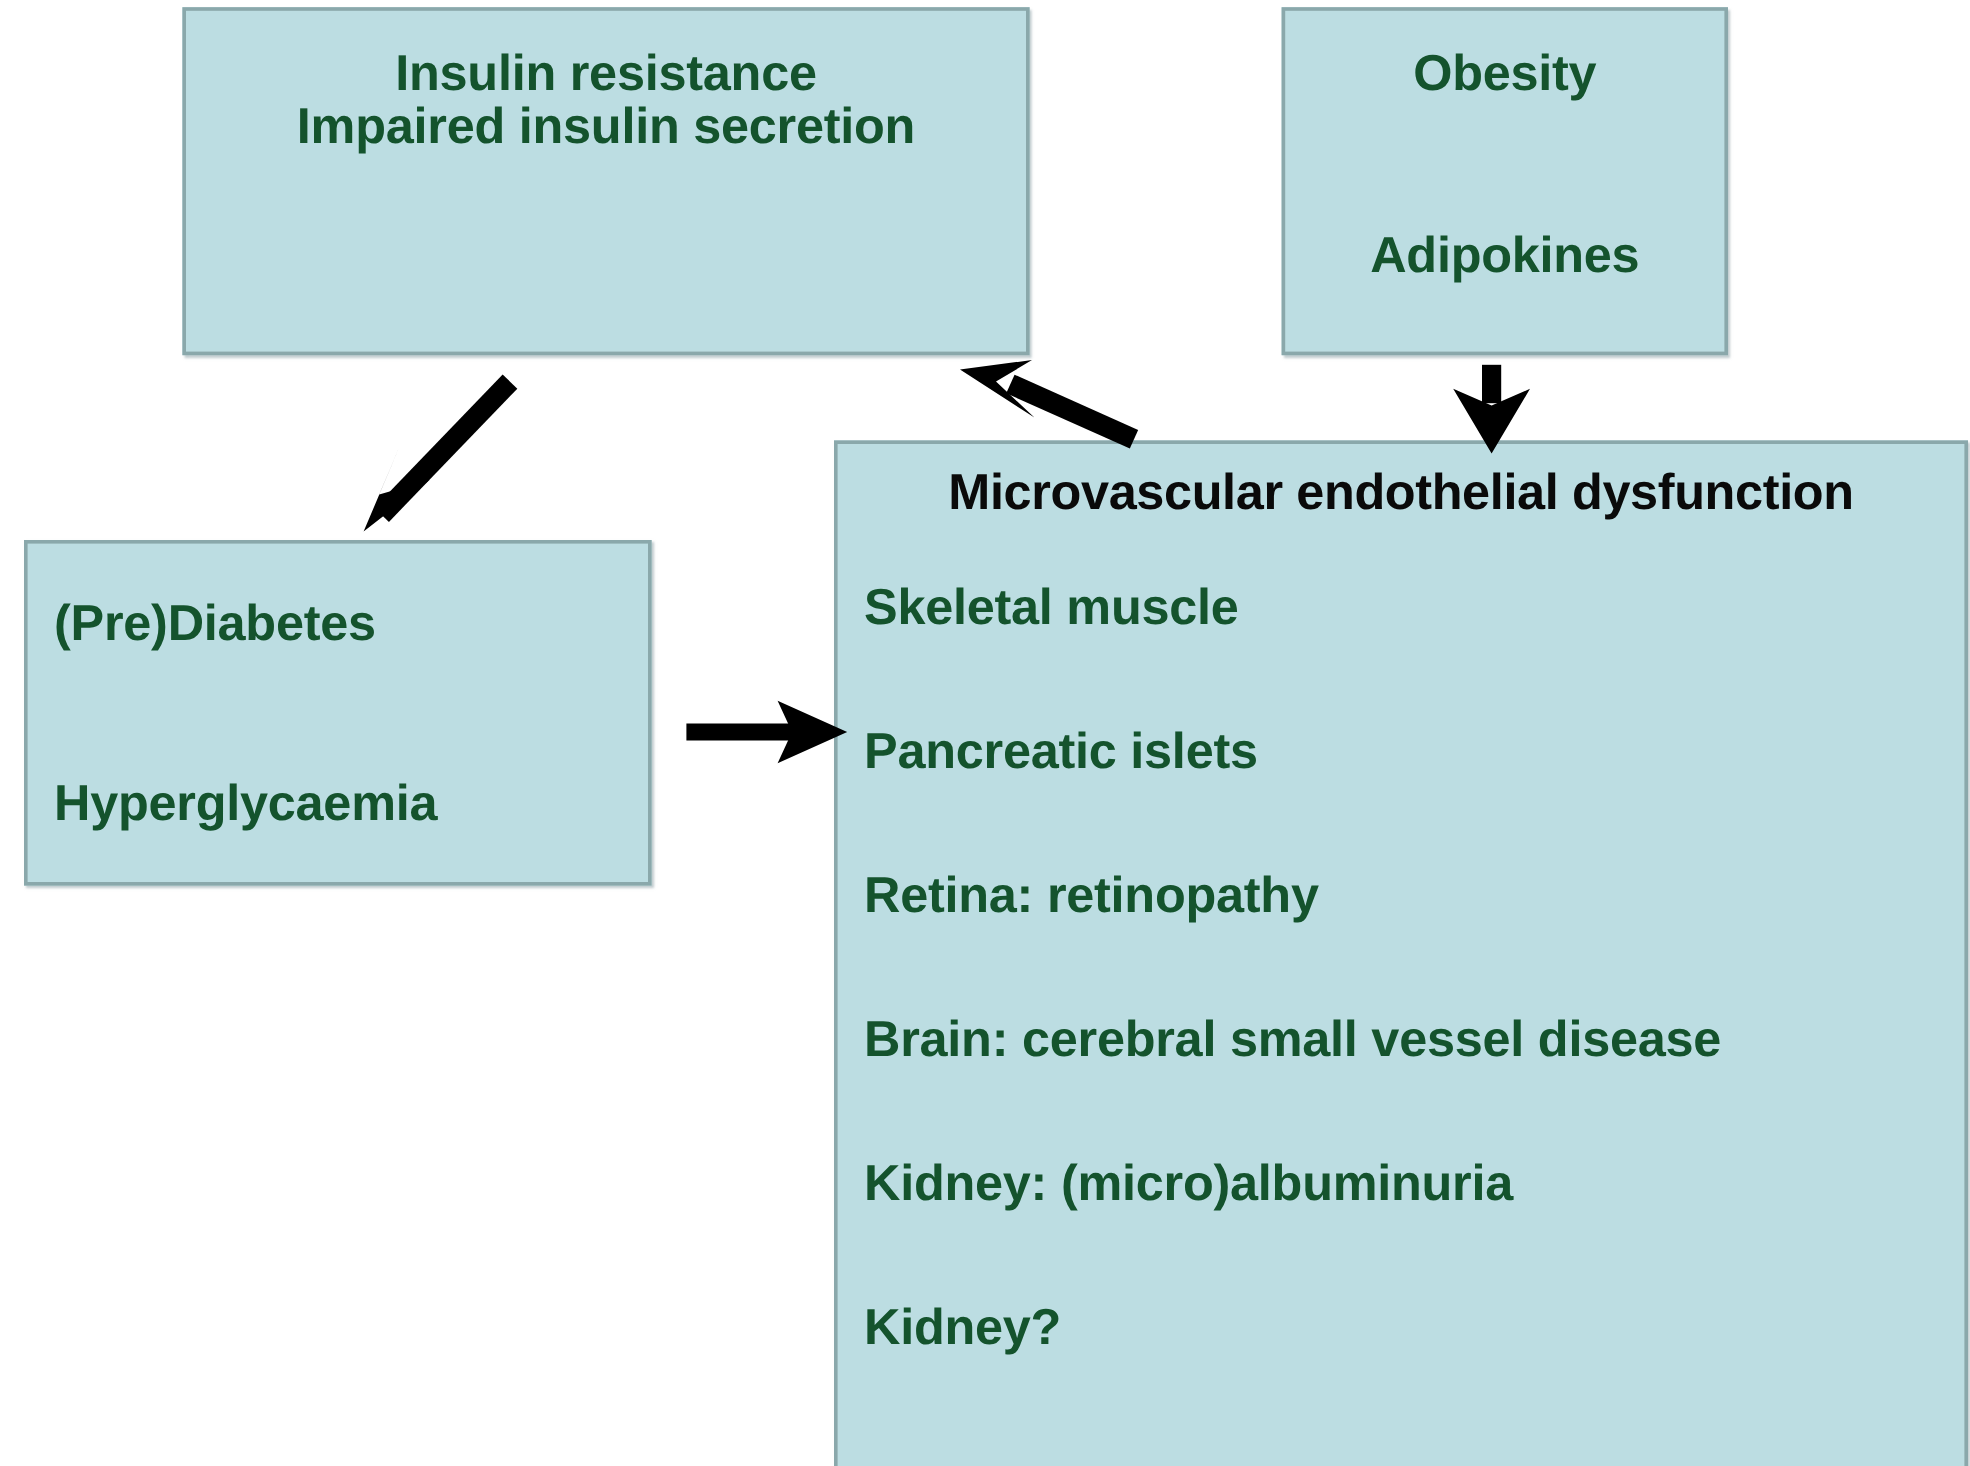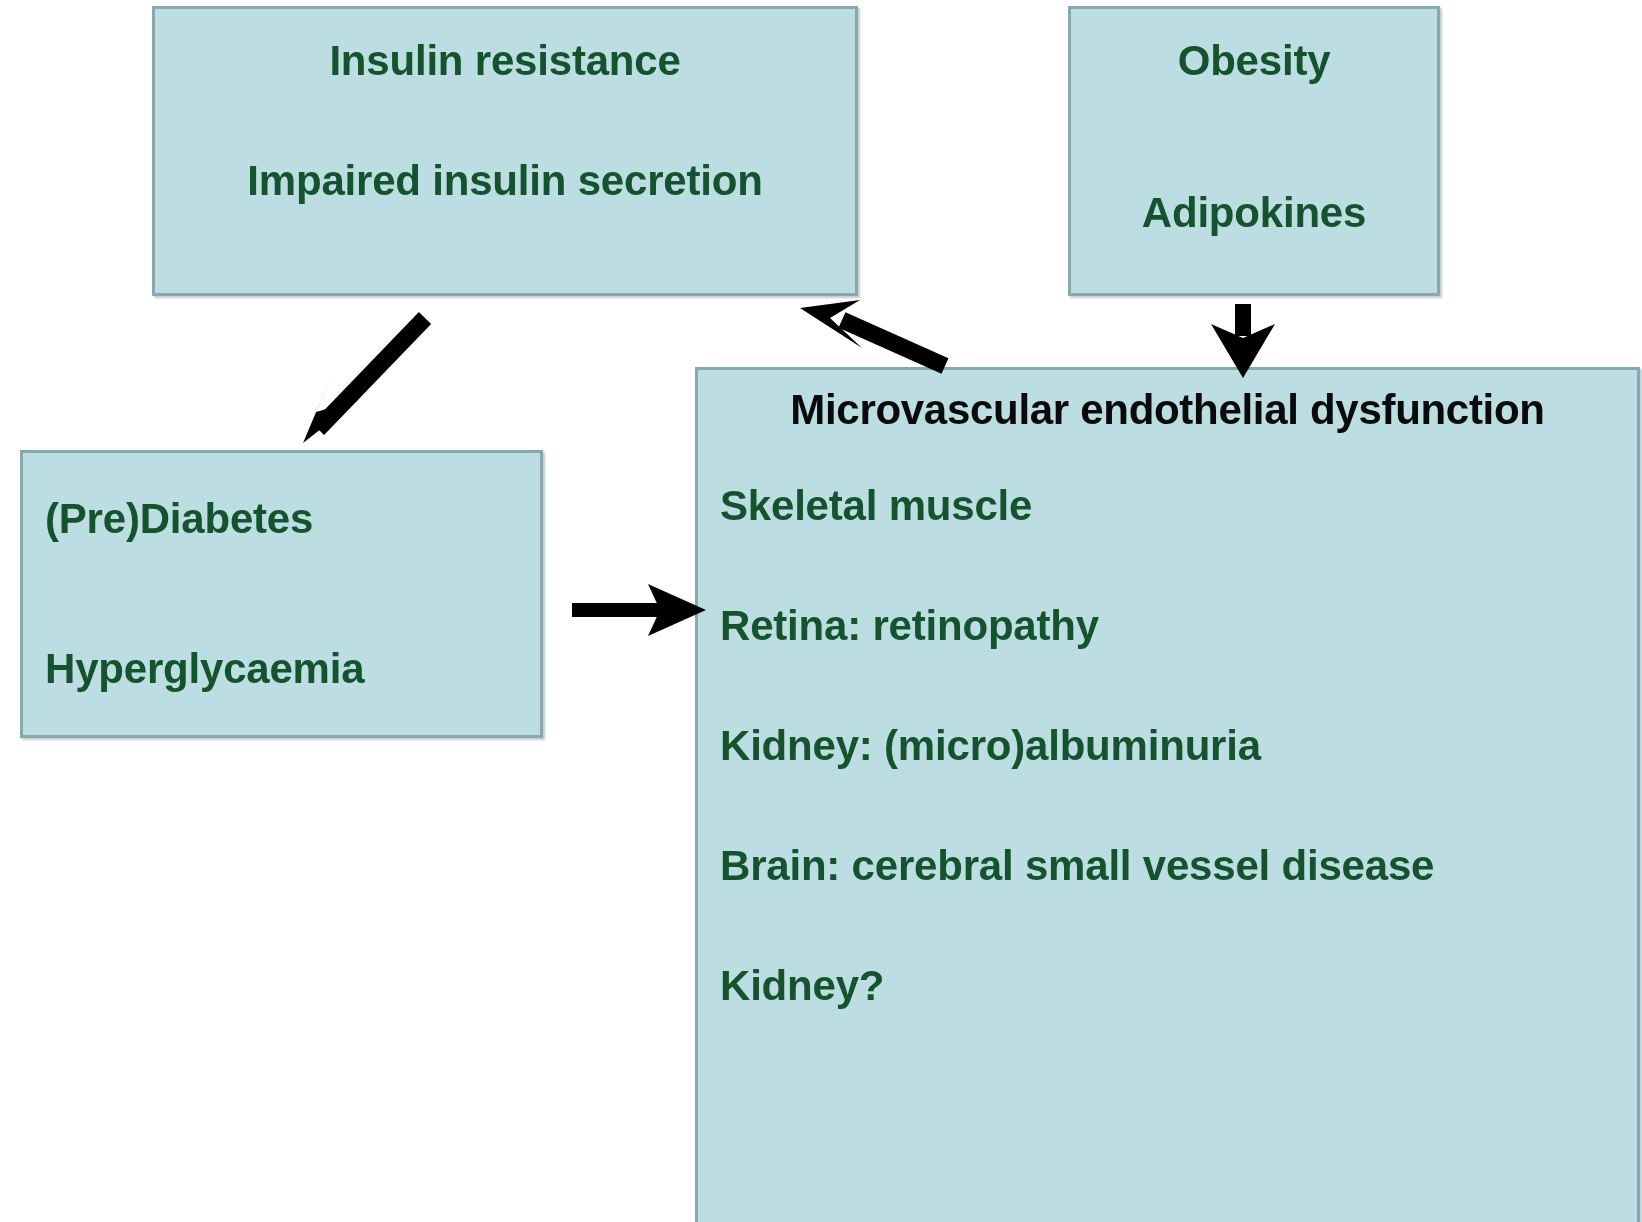--- a/index.html
+++ b/index.html
@@ -41,21 +41,21 @@
     left: 0;
     right: 0;
     top: 30px;
     text-align: center;
   }
   #box-insulin .box-text {
     font-size: 42px;
     line-height: 1.05;
     display: block;
   }
-  #box-insulin .line-2 { margin-top: 76px; }
+  #box-insulin .line-2 { }
 
   
   #box-obesity {
     left: 1068px;
     top: 6px;
     width: 372px;
     height: 290px;
   }
   #box-obesity .lines {
     position: absolute;
@@ -156,23 +156,24 @@
     <div class="lines">
       <span class="box-text line-1">(Pre)Diabetes</span>
       <span class="box-text line-2">Hyperglycaemia</span>
     </div>
   </div>
 
   <div class="box" id="box-micro">
     <div class="title">Microvascular endothelial dysfunction</div>
     <div class="items">
       <span class="box-text">Skeletal muscle</span>
+      <span class="box-text">Pancreatic islets</span>
       <span class="box-text">Retina: retinopathy</span>
+      <span class="box-text">Brain: cerebral small vessel disease</span>
       <span class="box-text">Kidney: (micro)albuminuria</span>
-      <span class="box-text">Brain: cerebral small vessel disease</span>
       <span class="box-text">Kidney?</span>
     </div>
   </div>
 
   <svg id="arrows" viewBox="0 0 1642 1222">
 
     <g>
       <path d="M 425 318 L 318 429" stroke="#000000" stroke-width="17" fill="none" stroke-linecap="butt"></path>
       <path d="M 303 443 L 333 372 L 316 412 L 358 400 Z" fill="#000000"></path>
     </g>

